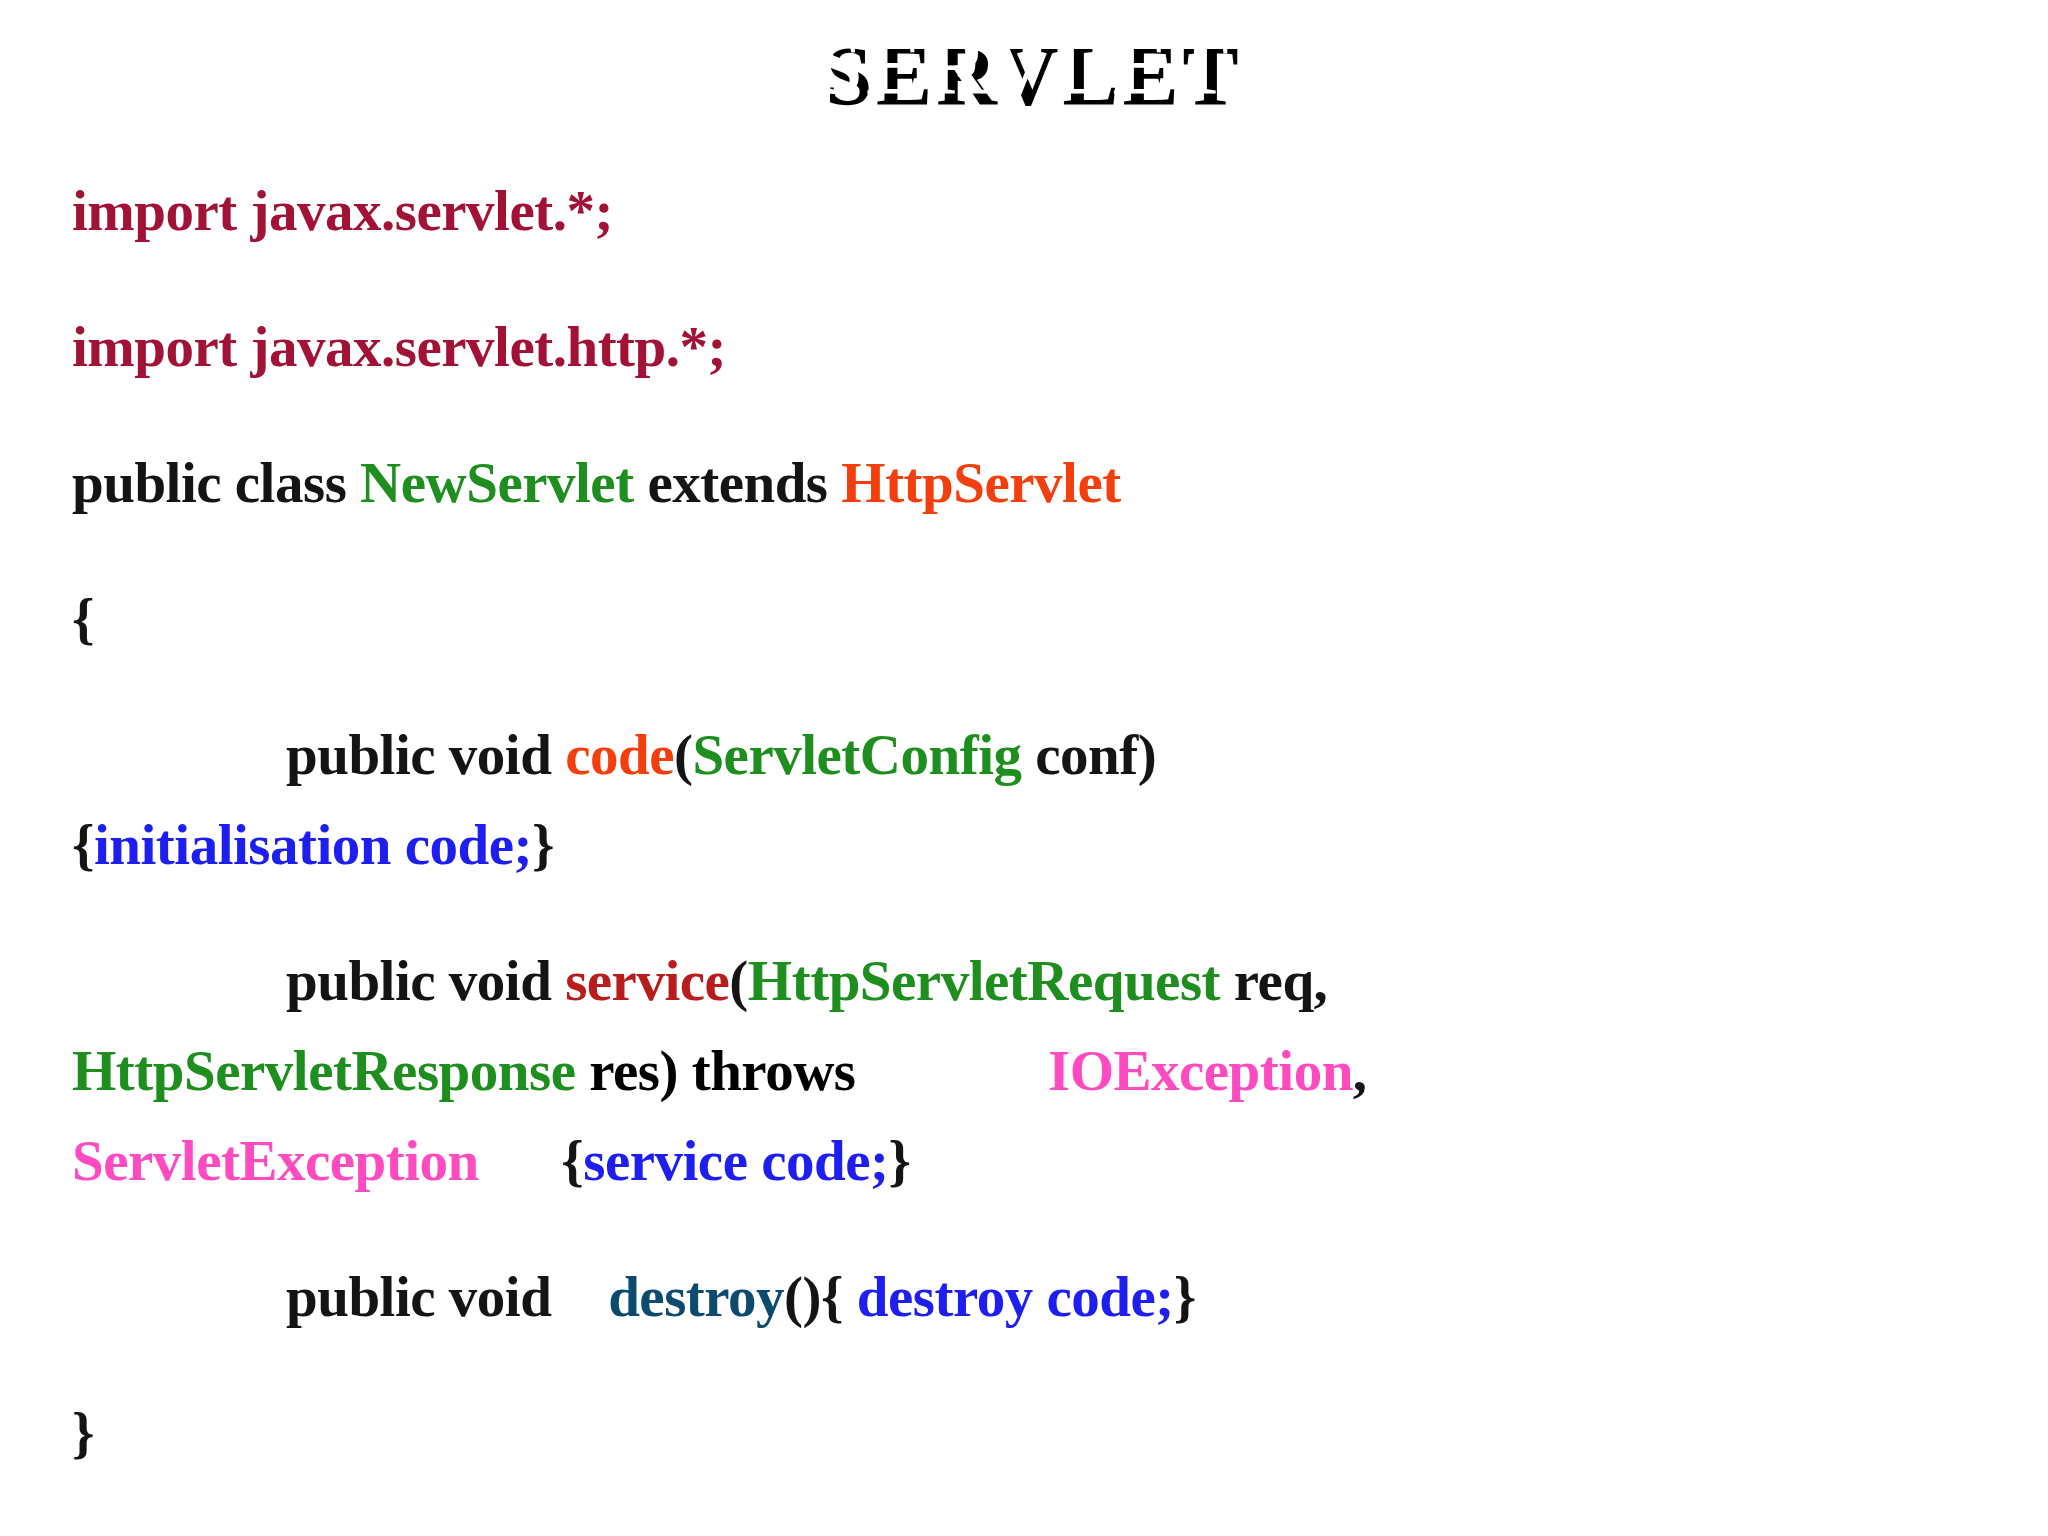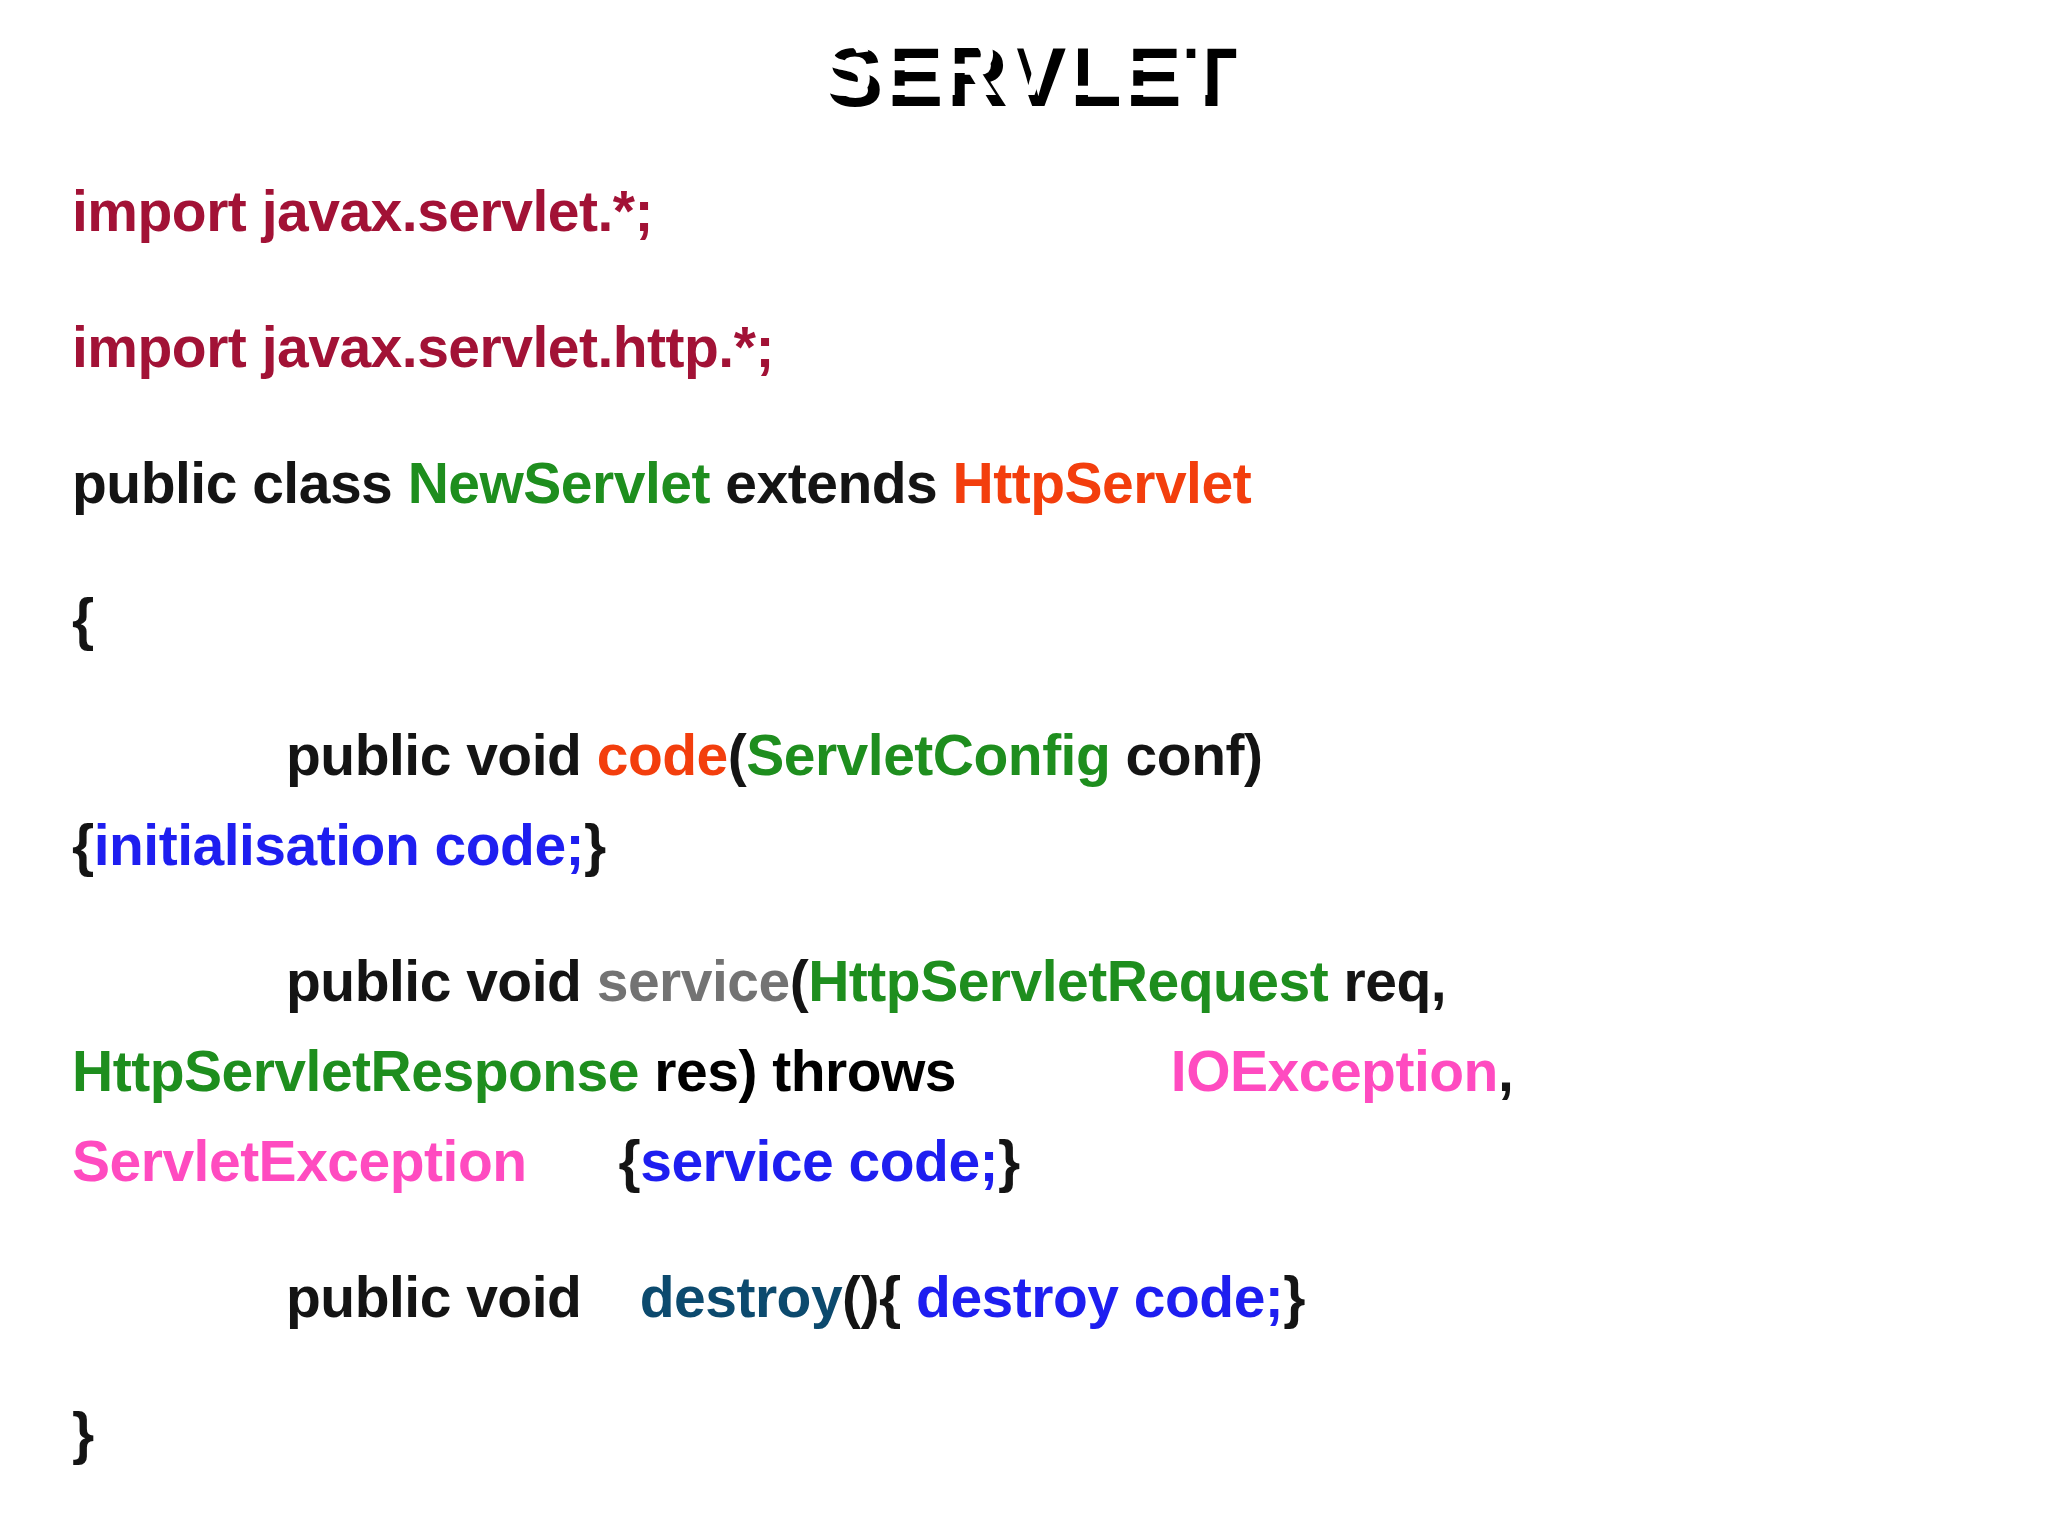--- a/index.html
+++ b/index.html
@@ -10,20 +10,21 @@
     height: 1536px;
     overflow: hidden;
     font-family: "Liberation Sans", "DejaVu Sans", sans-serif;
   }
   .slide {
     position: relative;
     width: 2048px;
     height: 1128px;
     background: #ffffff;
     box-sizing: border-box;
+    font-family: Liberation Serif, serif;
   }
   .slide-title {
     margin: 0;
     padding-top: 24px;
     text-align: center;
     font-size: 84px;
     font-weight: 800;
     letter-spacing: 4px;
     color: var(--title-fill, #ffffff);
     text-shadow: 10px 11px 0 var(--title-shadow, #000000);
@@ -66,21 +67,21 @@
         <div class="code-line"><span style="color: rgb(20, 20, 20);">public class </span><span style="color: rgb(30, 142, 30);">NewServlet</span><span style="color: rgb(20, 20, 20);"> extends </span><span style="color: rgb(243, 62, 13);">HttpServlet</span></div>
       </div>
       <div class="para">
         <div class="code-line"><span style="color: rgb(20, 20, 20);">{</span></div>
       </div>
       <div class="para">
         <div class="code-line indent"><span style="color: rgb(20, 20, 20);">public void </span><span style="color: rgb(243, 62, 13);">code</span><span style="color: rgb(20, 20, 20);">(</span><span style="color: rgb(30, 142, 30);">ServletConfig</span><span style="color: rgb(20, 20, 20);"> conf)</span></div>
         <div class="code-line"><span style="color: rgb(20, 20, 20);">{</span><span style="color: rgb(30, 30, 240);">initialisation code;</span><span style="color: rgb(20, 20, 20);">}</span></div>
       </div>
       <div class="para">
-        <div class="code-line indent"><span style="color: rgb(20, 20, 20);">public void </span><span style="color: #737373;">service</span><span style="color: rgb(20, 20, 20);">(</span><span style="color: rgb(30, 142, 30);">HttpServletRequest</span><span style="color: rgb(20, 20, 20);"> req,</span></div>
+        <div class="code-line indent"><span style="color: rgb(20, 20, 20);">public void </span><span style="color: #b91c1c;">service</span><span style="color: rgb(20, 20, 20);">(</span><span style="color: rgb(30, 142, 30);">HttpServletRequest</span><span style="color: rgb(20, 20, 20);"> req,</span></div>
         <div class="code-line"><span style="color: rgb(30, 142, 30);">HttpServletResponse</span><span style="color: #000000;"> res) throws              </span><span style="color: rgb(255, 75, 192); text-align: right;">IOException</span><span style="color: rgb(20, 20, 20);">,</span></div>
         <div class="code-line"><span style="color: rgb(255, 75, 192);">ServletException</span><span style="color: rgb(20, 20, 20);">      {</span><span style="color: rgb(30, 30, 240);">service code;</span><span style="color: rgb(20, 20, 20);">}</span></div>
       </div>
       <div class="para">
         <div class="code-line indent"><span style="color: rgb(20, 20, 20);">public void </span><span style="color: #0c4a6e; margin-left: 43px;">destroy</span><span style="color: rgb(20, 20, 20);">(){ </span><span style="color: rgb(30, 30, 240);">destroy code;</span><span style="color: rgb(20, 20, 20);">}</span></div>
       </div>
       <div class="para">
         <div class="code-line"><span style="color: rgb(20, 20, 20);">}</span></div>
       </div>
     </div>

